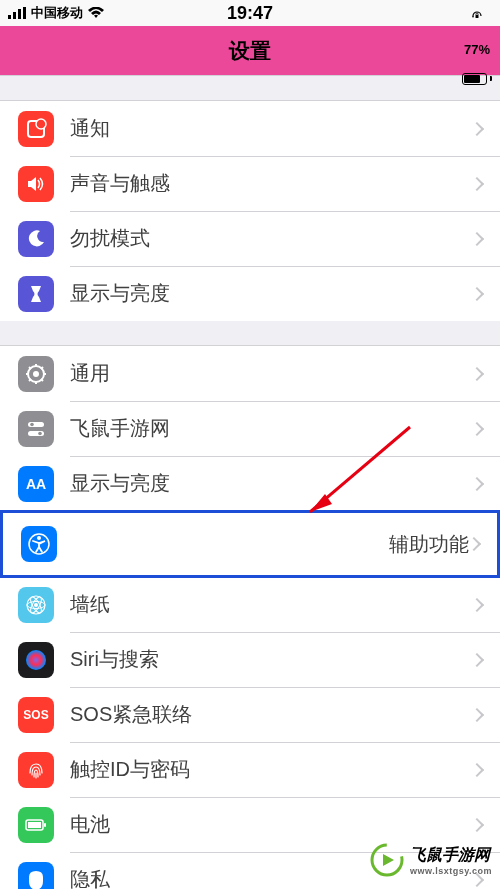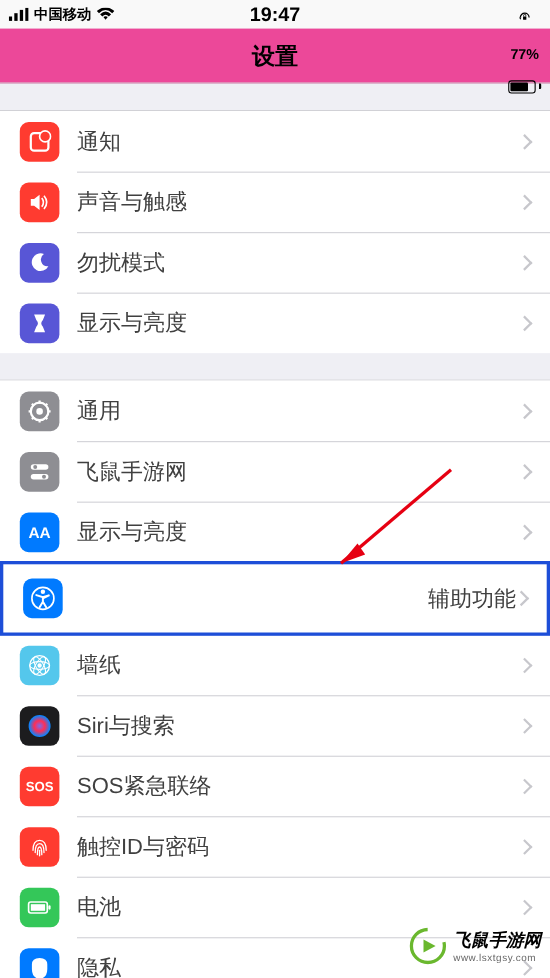--- a/index.html
+++ b/index.html
@@ -117,21 +117,21 @@
       position: absolute;
       right: 0;
       bottom: 8px;
       display: flex;
       align-items: center;
       gap: 6px;
       padding: 4px 8px;
       z-index: 10;
     }
     .wm-text { font-size: 16px; font-weight: 700; font-style: italic; color: #000000; }
-    .wm-sub { font-size: 9px; color: #666; letter-spacing: 0.5px; }
+    .wm-sub { font-size: 9px; color: #666; letter-spacing: 0.5px; font-weight: bold; }
   </style>
 </head>
 <body>
 
 <div class="status-bar">
   <div class="status-left">
     <span class="signal">
       <svg width="18" height="12" viewBox="0 0 18 12">
           <rect x="0" y="8" width="3" height="4" fill="#000"></rect>
           <rect x="5" y="5" width="3" height="7" fill="#000"></rect>

